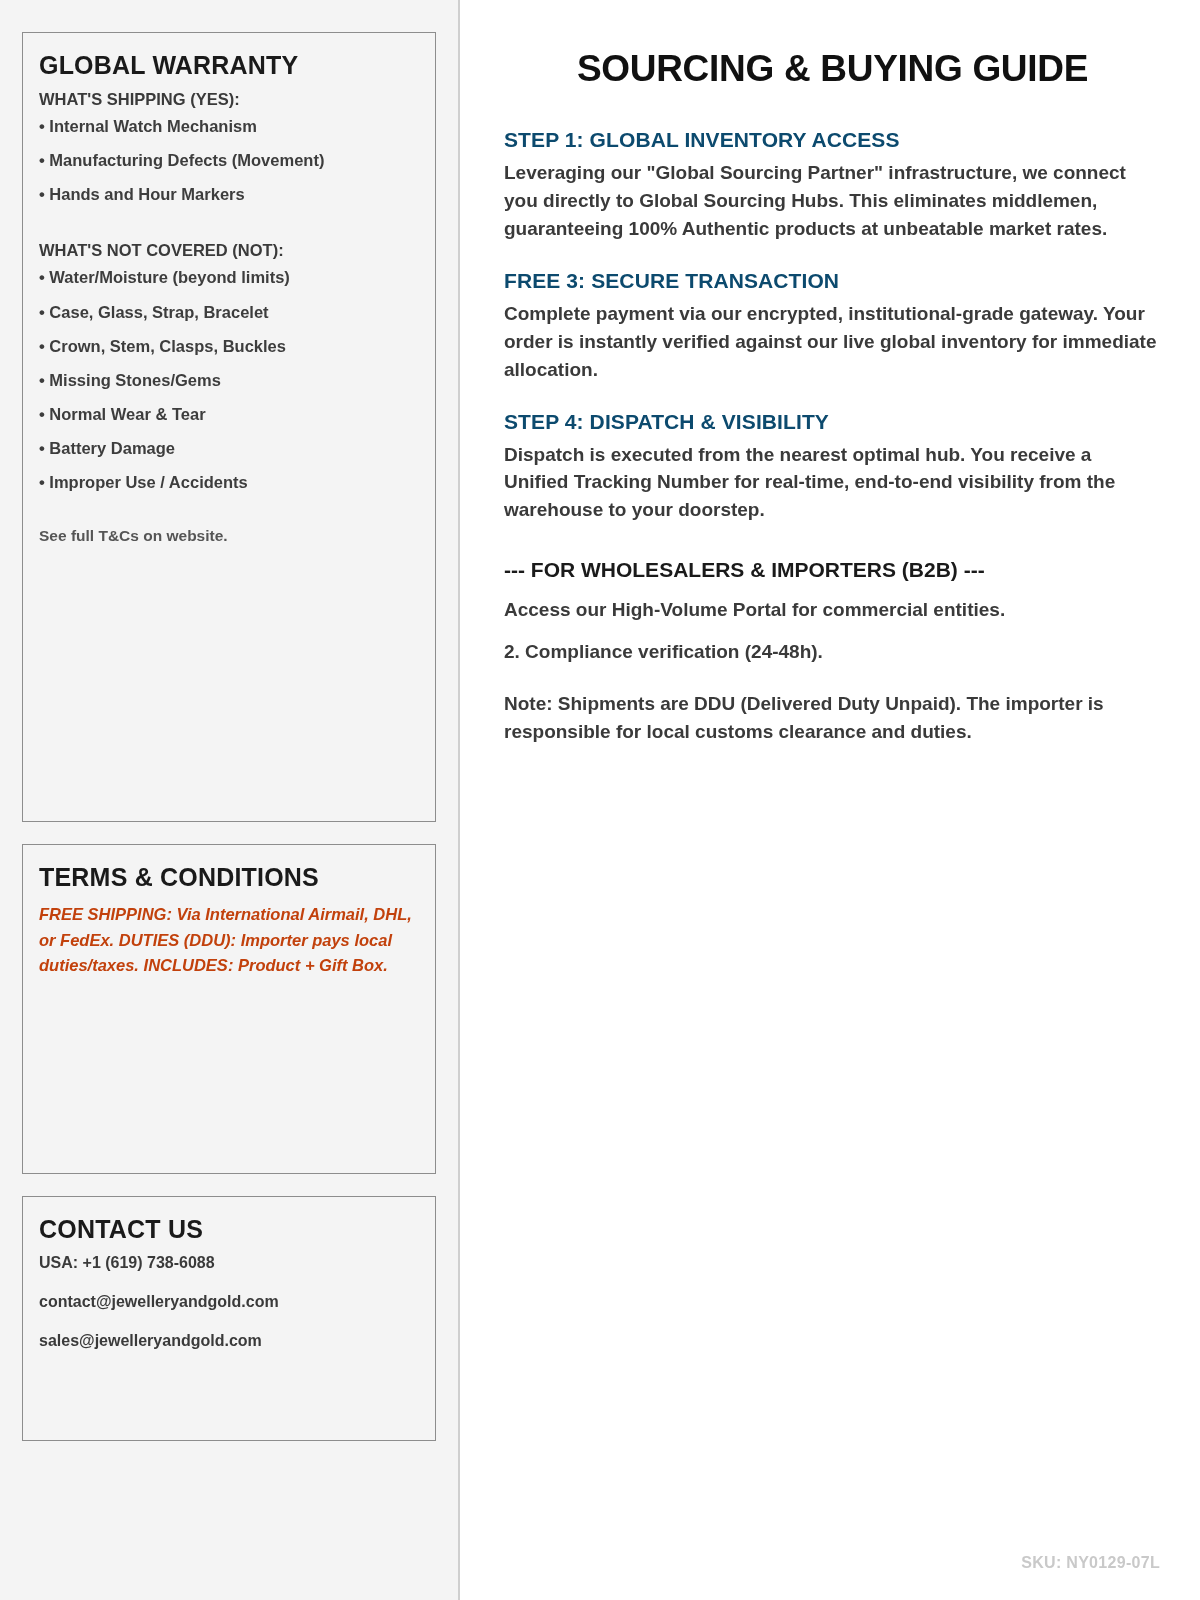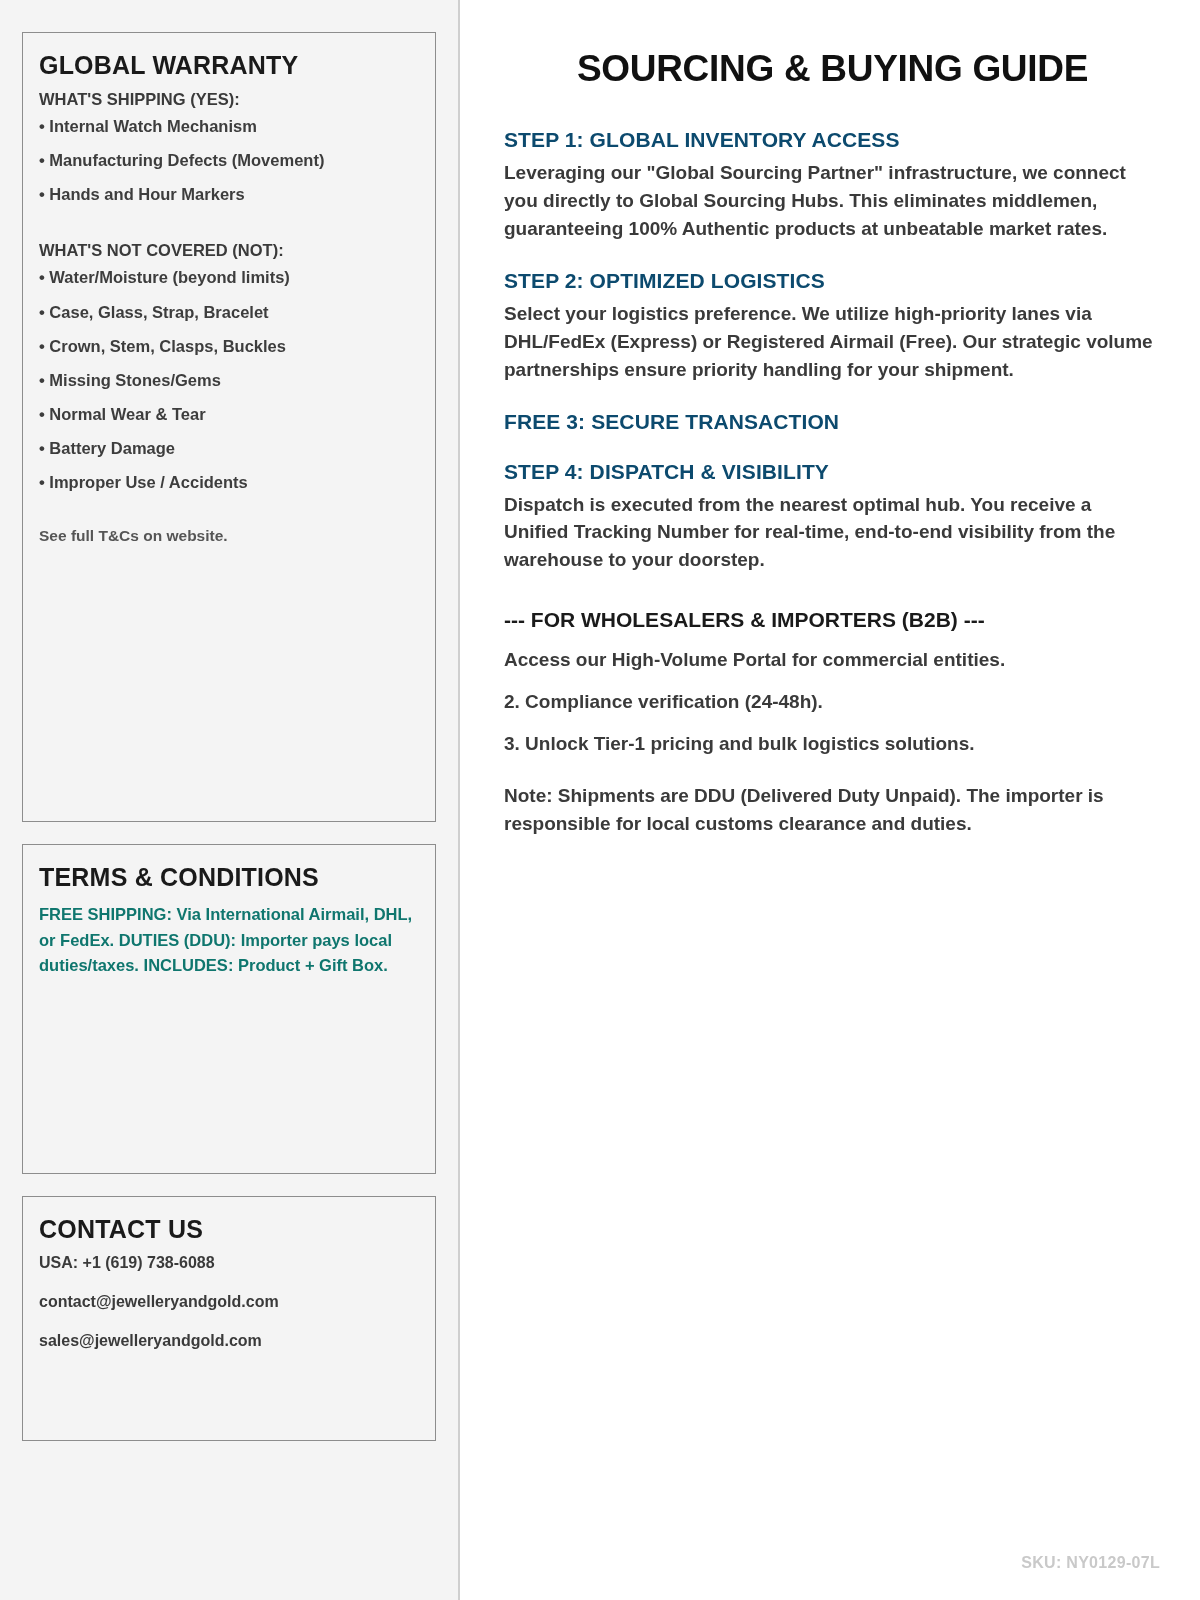--- a/index.html
+++ b/index.html
@@ -53,22 +53,23 @@
   }
   .note-line {
     font-size:15.5px;
     font-weight:bold;
     color:#555;
     margin-top:36px;
   }
   .terms-body {
     font-size:16.5px;
     font-weight:bold;
-    color:#0f766e;
+    color:#c2410c;
     line-height:1.56;
+    font-style:italic;
   }
   .contact-line {
     font-size:16px;
     font-weight:bold;
     color:#3a3a3a;
     margin-bottom:21px;
   }
   .contact-line:first-of-type { margin-top:4px; }
 
   
@@ -170,36 +171,32 @@
   </div>
 
   <div class="right-col">
     <h1 class="main-title">SOURCING &amp; BUYING GUIDE</h1>
 
     <div class="step">
       <div class="step-title">STEP 1: GLOBAL INVENTORY ACCESS</div>
       <p class="step-body">Leveraging our "Global Sourcing Partner" infrastructure, we connect you directly to Global Sourcing Hubs. This eliminates middlemen, guaranteeing 100% Authentic products at unbeatable market rates.</p>
     </div>
 
-    <div class="step">
-      <div class="step-title">STEP 2: OPTIMIZED LOGISTICS</div>
-      <p class="step-body">Select your logistics preference. We utilize high-priority lanes via DHL/FedEx (Express) or Registered Airmail (Free). Our strategic volume partnerships ensure priority handling for your shipment.</p>
-    </div>
 
     <div class="step">
       <div class="step-title">FREE 3: SECURE TRANSACTION</div>
+      <p class="step-body">Complete payment via our encrypted, institutional-grade gateway. Your order is instantly verified against our live global inventory for immediate allocation.</p>
     </div>
 
     <div class="step">
       <div class="step-title">STEP 4: DISPATCH &amp; VISIBILITY</div>
       <p class="step-body">Dispatch is executed from the nearest optimal hub. You receive a Unified Tracking Number for real-time, end-to-end visibility from the warehouse to your doorstep.</p>
     </div>
 
     <div class="b2b-head">--- FOR WHOLESALERS &amp; IMPORTERS (B2B) ---</div>
     <p class="b2b-line">Access our High-Volume Portal for commercial entities.</p>
     <p class="b2b-line">2. Compliance verification (24-48h).</p>
-    <p class="b2b-line">3. Unlock Tier-1 pricing and bulk logistics solutions.</p>
     <p class="b2b-note">Note: Shipments are DDU (Delivered Duty Unpaid). The importer is responsible for local customs clearance and duties.</p>
 
     <div class="sku">SKU: NY0129-07L</div>
   </div>
 
 </div>
 
 </body></html>

